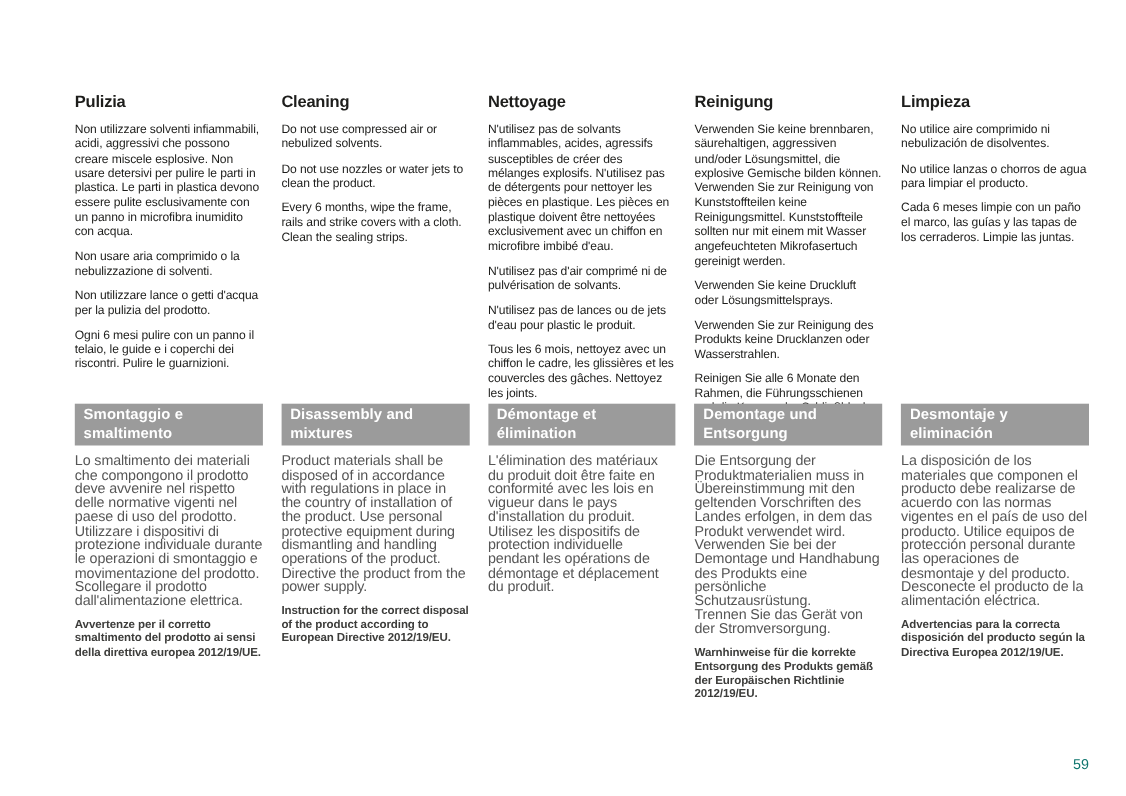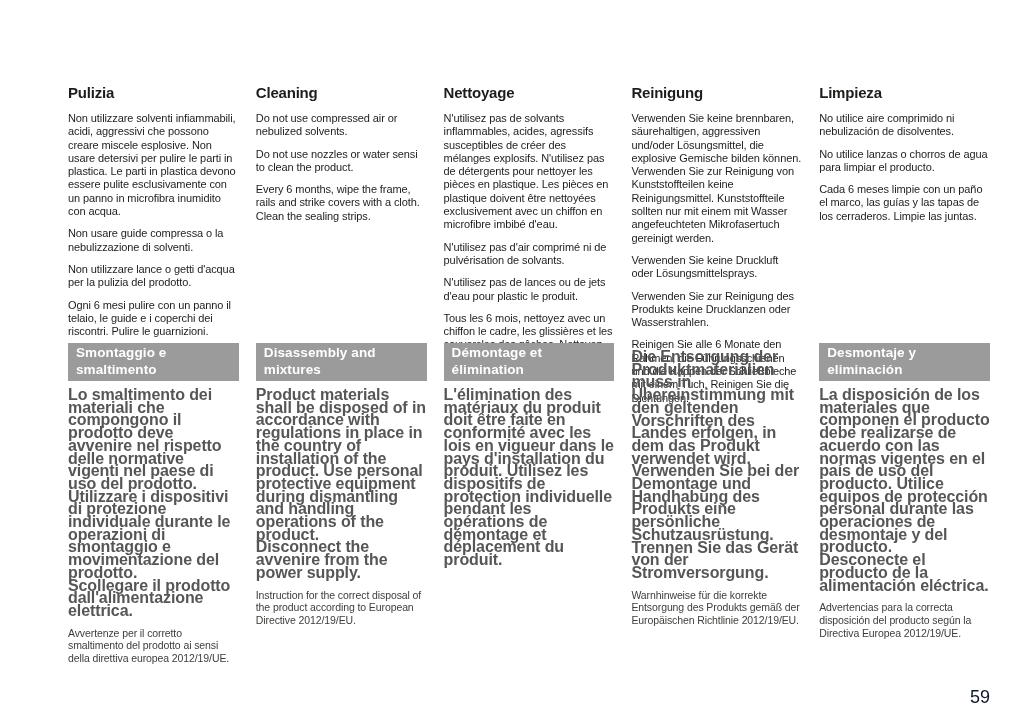--- a/index.html
+++ b/index.html
@@ -47,71 +47,72 @@
     color:#ffffff;
     font-size:13.5px;
     line-height:16.5px;
     font-weight:bold;
     padding:2px 8px 3px 8px;
     min-height:36px;
     display:flex;
     flex-direction:column;
     justify-content:center;
     letter-spacing:0.1px;
+    margin-top:24px;
   }
   .disposal-body { margin-top:8px; }
   .disposal-body p {
-    font-size:16px;
+    font-size:13px;
     line-height:12.7px;
-    font-weight:bold;
+    font-weight:normal;
     color:#565656;
     letter-spacing:-0.1px;
   }
   .disposal-body p.flow { margin:0; }
   .disposal-notice {
     margin-top:9px;
     font-size:10.5px;
     line-height:12.7px;
-    font-weight:normal;
+    font-weight:bold;
     color:#3d3d3b;
     letter-spacing:-0.1px;
   }
 
   
   .page-number {
     position:absolute;
     right:34px;
     top:687px;
-    font-size:18px;
-    color:#0f172a;
+    font-size:13px;
+    color:#0f766e;
     font-weight:normal;
   }
 </style>
 </head>
 <body>
 
 <div class="page">
 
   <div class="grid-row row-cleaning">
 
     <div class="col">
       <h2 class="col-title">Pulizia</h2>
       <div class="col-body">
         <p>Non utilizzare solventi infiammabili, acidi, aggressivi che possono creare miscele esplosive. Non usare detersivi per pulire le parti in plastica. Le parti in plastica devono essere pulite esclusivamente con un panno in microfibra inumidito con acqua.</p>
-        <p>Non usare guide compressa o la nebulizzazione di solventi.</p>
+        <p>Non usare aria comprimido o la nebulizzazione di solventi.</p>
         <p>Non utilizzare lance o getti d'acqua per la pulizia del prodotto.</p>
         <p>Ogni 6 mesi pulire con un panno il telaio, le guide e i coperchi dei riscontri. Pulire le guarnizioni.</p>
       </div>
     </div>
 
     <div class="col">
       <h2 class="col-title">Cleaning</h2>
       <div class="col-body">
         <p>Do not use compressed air or nebulized solvents.</p>
-        <p>Do not use nozzles or water sensi to clean the product.</p>
+        <p>Do not use nozzles or water jets to clean the product.</p>
         <p>Every 6 months, wipe the frame, rails and strike covers with a cloth. Clean the sealing strips.</p>
       </div>
     </div>
 
     <div class="col">
       <h2 class="col-title">Nettoyage</h2>
       <div class="col-body">
         <p>N'utilisez pas de solvants inflammables, acides, agressifs susceptibles de créer des mélanges explosifs. N'utilisez pas de détergents pour nettoyer les pièces en plastique. Les pièces en plastique doivent être nettoyées exclusivement avec un chiffon en microfibre imbibé d'eau.</p>
         <p>N'utilisez pas d'air comprimé ni de pulvérisation de solvants.</p>
         <p>N'utilisez pas de lances ou de jets d'eau pour plastic le produit.</p>
@@ -148,33 +149,34 @@
         <p class="flow">Lo smaltimento dei materiali che compongono il prodotto deve avvenire nel rispetto delle normative vigenti nel paese di uso del prodotto. Utilizzare i dispositivi di protezione individuale durante le operazioni di smontaggio e movimentazione del prodotto.</p>
         <p class="flow">Scollegare il prodotto dall'alimentazione elettrica.</p>
       </div>
       <p class="disposal-notice">Avvertenze per il corretto smaltimento del prodotto ai sensi della direttiva europea 2012/19/UE.</p>
     </div>
 
     <div class="col">
       <div class="disposal-heading">Disassembly and mixtures</div>
       <div class="disposal-body">
         <p class="flow">Product materials shall be disposed of in accordance with regulations in place in the country of installation of the product. Use personal protective equipment during dismantling and handling operations of the product.</p>
-        <p class="flow">Disconnect the avvenire from the power supply.</p>
+        <p class="flow">Directive the product from the power supply.</p>
       </div>
       <p class="disposal-notice">Instruction for the correct disposal of the product according to European Directive 2012/19/EU.</p>
     </div>
 
     <div class="col">
       <div class="disposal-heading">Démontage et élimination</div>
       <div class="disposal-body">
         <p class="flow">L'élimination des matériaux du produit doit être faite en conformité avec les lois en vigueur dans le pays d'installation du produit. Utilisez les dispositifs de protection individuelle pendant les opérations de démontage et déplacement du produit.</p>
       </div>
     </div>
 
     <div class="col">
+      <div class="disposal-heading">Demontage und Entsorgung</div>
       <div class="disposal-body">
         <p class="flow">Die Entsorgung der Produktmaterialien muss in Übereinstimmung mit den geltenden Vorschriften des Landes erfolgen, in dem das Produkt verwendet wird. Verwenden Sie bei der Demontage und Handhabung des Produkts eine persönliche Schutzausrüstung.</p>
         <p class="flow">Trennen Sie das Gerät von der Stromversorgung.</p>
       </div>
       <p class="disposal-notice">Warnhinweise für die korrekte Entsorgung des Produkts gemäß der Europäischen Richtlinie 2012/19/EU.</p>
     </div>
 
     <div class="col">
       <div class="disposal-heading">Desmontaje y eliminación</div>
       <div class="disposal-body">

